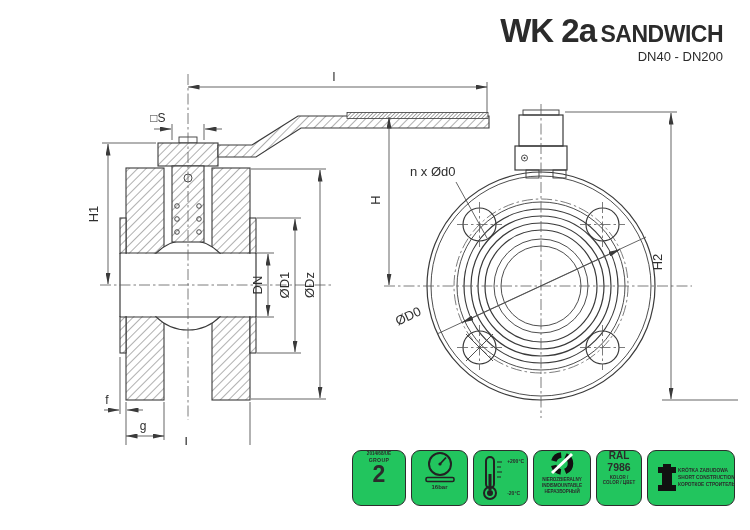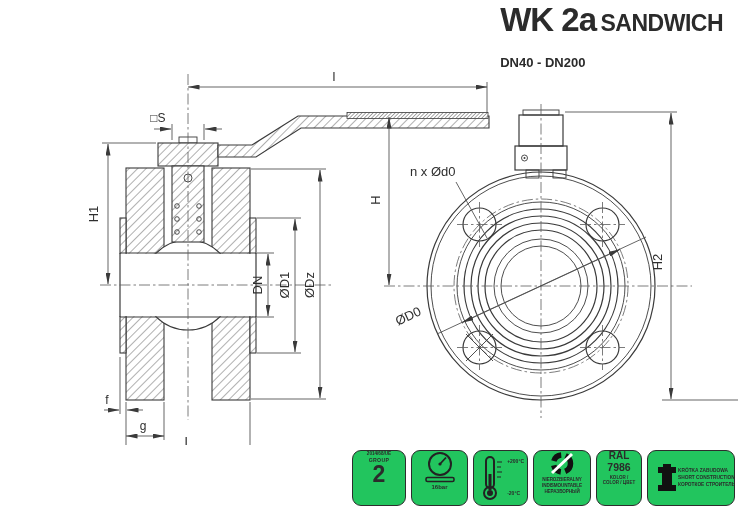--- a/index.html
+++ b/index.html
@@ -1,22 +1,22 @@
 <!DOCTYPE html>
 <html><head>
 <meta charset="utf-8">
 <style>
   html,body{margin:0;padding:0;background:#e8e8e8}
   .stage{position:relative;width:750px;height:530px;background:#fff;overflow:hidden;
          font-family:"Liberation Sans","DejaVu Sans",sans-serif;color:#2b2b2b}
   
-  .header{position:absolute;top:3px;right:27px;text-align:left;line-height:1.05}
+  .header{position:absolute;top:14px;right:27px;text-align:right;line-height:1.05}
   .t-main{font-size:33px;font-weight:800;letter-spacing:-1px}
   .t-sub{font-size:23px;font-weight:800;letter-spacing:-.5px}
-  .range{font-size:13px;font-weight:700;margin-top:18px}
+  .range{font-size:13px;font-weight:400;margin-top:1px}
   
   #drawing{position:absolute;left:0;top:0}
   .ln{stroke:#3a3a3a;stroke-width:1.2;fill:none}
   .lnt{stroke:#3a3a3a;stroke-width:.9;fill:none}
   .dim{stroke:#4a4a4a;stroke-width:.85;fill:none}
   .cl{stroke:#5a5a5a;stroke-width:.8;fill:none;stroke-dasharray:11 3 2.5 3}
   .hatch{fill:url(#h45);stroke:#3a3a3a;stroke-width:1.1}
   text{font-family:"Liberation Sans","DejaVu Sans",sans-serif}
   .dlab{font-size:13px;fill:#2e2e2e}
   .dlab2{font-size:12px;fill:#2e2e2e}

